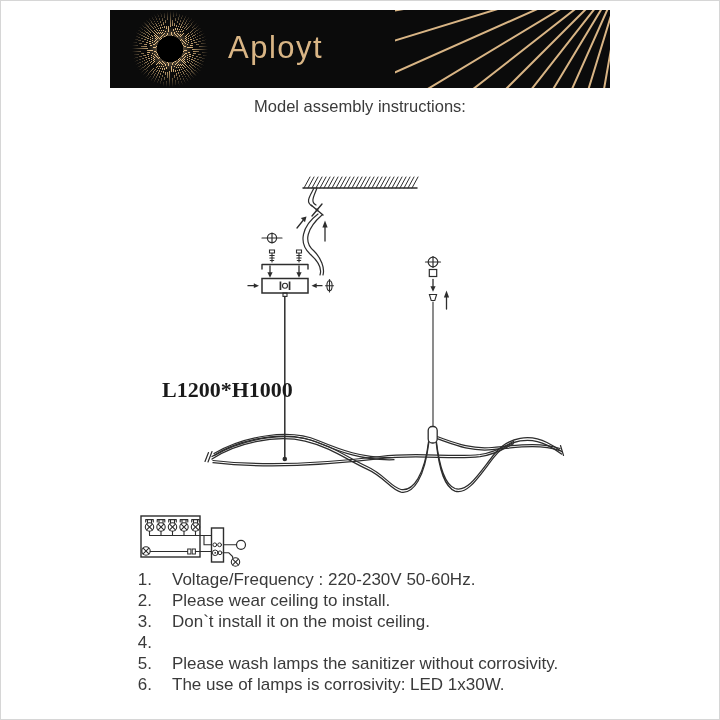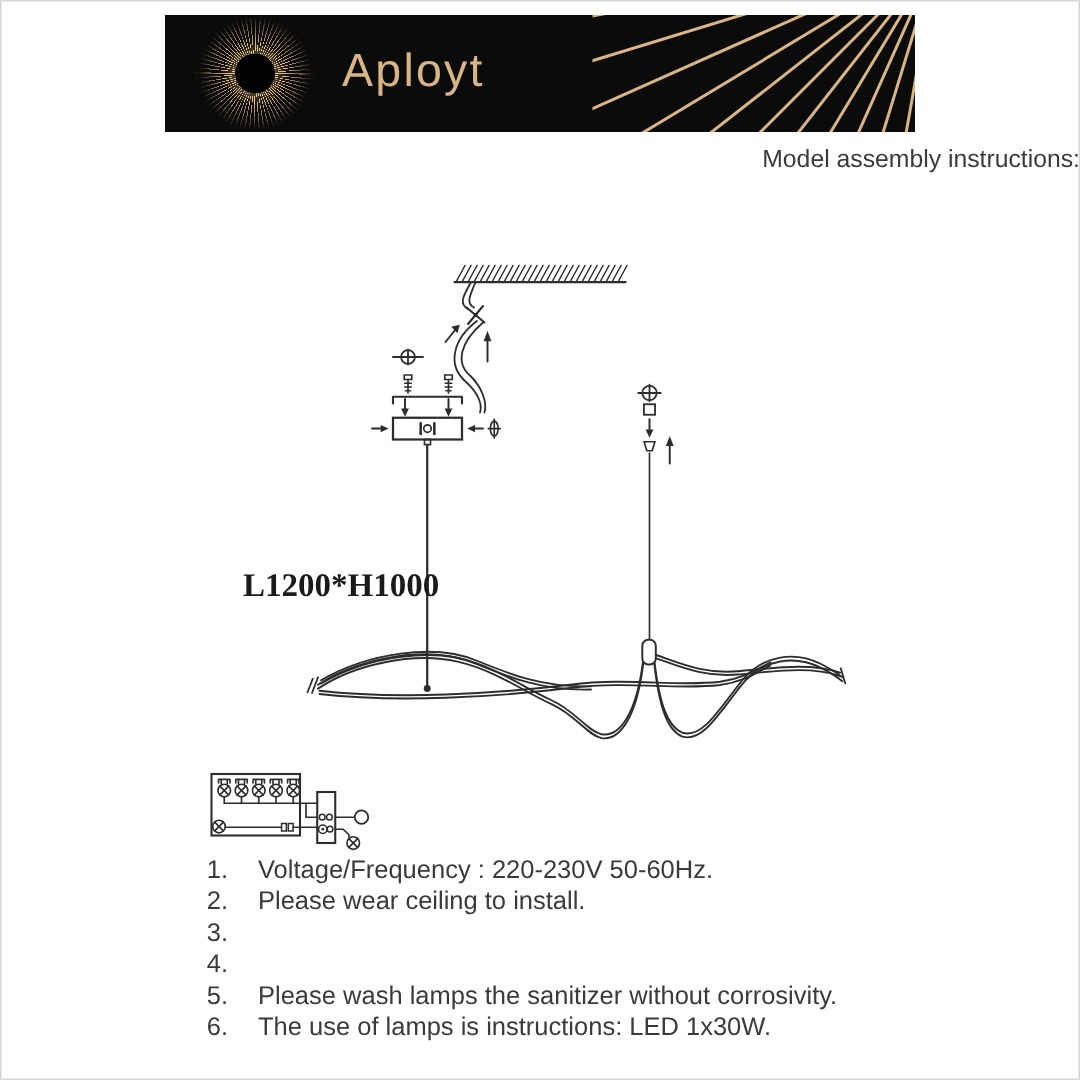--- a/index.html
+++ b/index.html
@@ -20,21 +20,21 @@
       radial-gradient(circle at 50% 50%, rgba(255,215,160,0.30) 13px, rgba(255,215,160,0) 22px),
       radial-gradient(circle at 50% 50%, rgba(11,11,11,0) 0 20px, rgba(11,11,11,0.55) 30px, #0b0b0b 38px),
       repeating-conic-gradient(from 0deg at 50% 50%, #dcb67f 0deg 1.3deg, rgba(11,11,11,0) 1.3deg 5deg);
   }
   .brand{
     position:absolute;left:118px;top:50%;transform:translateY(-54%);
     font-size:31px;font-weight:400;letter-spacing:1.5px;color:#d9b585;
   }
   .rays{position:absolute;right:0;top:0;}
   
-  .titleblock{position:absolute;left:0;top:95px;width:720px;text-align:right;color:#3b3b3b;}
+  .titleblock{position:absolute;left:0;top:95px;width:720px;text-align:center;color:#3b3b3b;}
   .titleblock div{font-size:16.5px;line-height:22px;}
   
   .diagram{position:absolute;left:130px;top:150px;}
   
   .instructions{position:absolute;left:130px;top:571px;width:480px;color:#3a3a3a;}
   .instr-row{display:flex;align-items:flex-start;margin-bottom:3.6px;font-size:17px;line-height:17.4px;}
   .instr-num{width:22px;text-align:right;flex:none;}
   .instr-text{margin-left:20px;white-space:nowrap;}
 </style>
 </head>
@@ -204,27 +204,28 @@
     <div class="instr-row">
       <span class="instr-num">1.</span>
       <span class="instr-text">Voltage/Frequency : 220-230V 50-60Hz.</span>
     </div>
     <div class="instr-row">
       <span class="instr-num">2.</span>
       <span class="instr-text">Please wear ceiling to install.</span>
     </div>
     <div class="instr-row">
       <span class="instr-num">3.</span>
+      <span class="instr-text">Don`t install it on the moist ceiling.</span>
     </div>
     <div class="instr-row">
       <span class="instr-num">4.</span>
     </div>
     <div class="instr-row">
       <span class="instr-num">5.</span>
       <span class="instr-text">Please wash lamps the sanitizer without corrosivity.</span>
     </div>
     <div class="instr-row">
       <span class="instr-num">6.</span>
-      <span class="instr-text">The use of lamps is instructions: LED 1x30W.</span>
+      <span class="instr-text">The use of lamps is corrosivity: LED 1x30W.</span>
     </div>
   </div>
 
 </div>
 
 </body></html>

